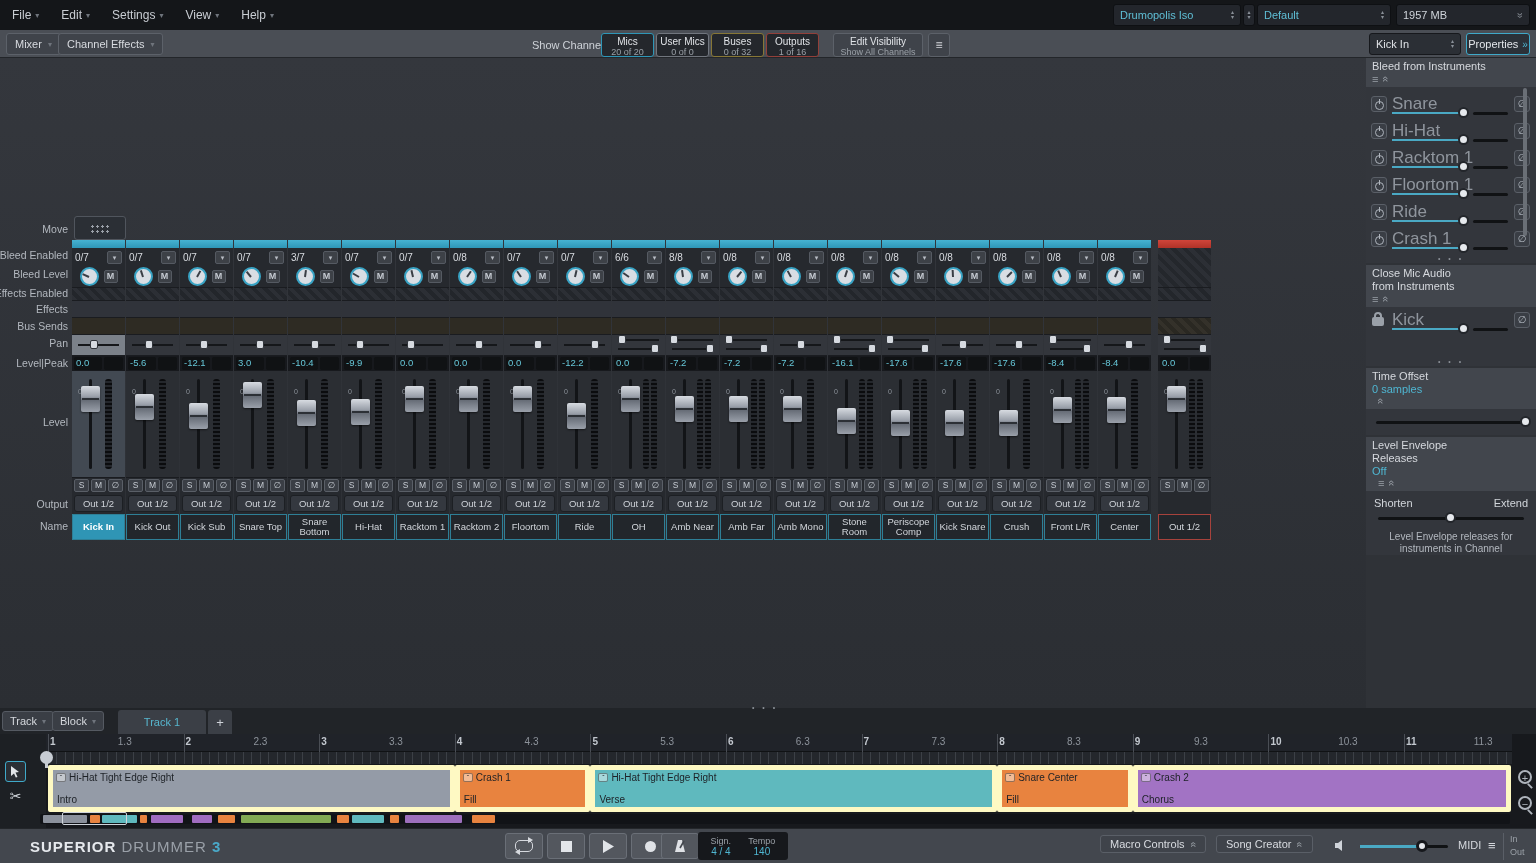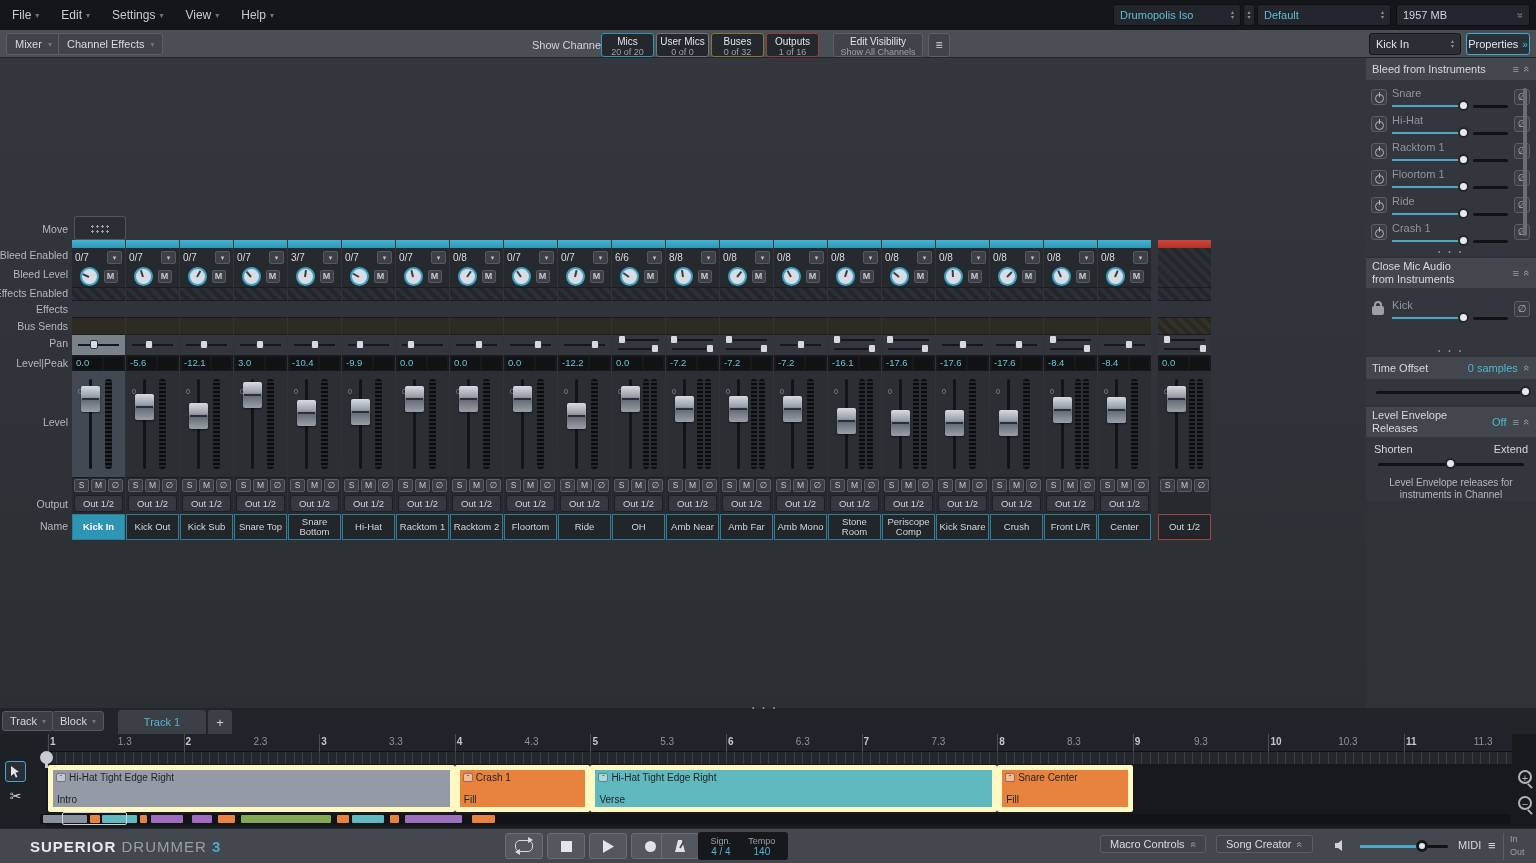--- a/index.html
+++ b/index.html
@@ -94,29 +94,29 @@
   .outbtn{height:17px;background:#34383f;border:1px solid #1c1f23;border-radius:3px;color:#ced2d8;
     font-size:9.5px;line-height:15px;text-align:center;box-sizing:border-box;}
   .r-name{height:26px;background:#22262b;border:1px solid #2e7f96;color:#d2d6db;font-size:9.5px;
     display:flex;align-items:center;justify-content:center;text-align:center;line-height:10px;padding:0 1px;box-sizing:border-box;}
   .sel .r-name{background:#2f95b5;color:#fff;font-weight:bold;}
   .out .r-name{border-color:#a6423c;}
 
   
   #right-panel{position:absolute;left:1366px;top:58px;width:170px;height:650px;background:#2f3237;}
   .rp-section{margin:0 0 2px 0;background:#33363c;}
-  .rp-header{background:#42464d;min-height:22px;display:flex;align-items:center;padding:2px 6px;color:#d6d9de;font-size:11px;box-sizing:border-box;}
+  .rp-header{background:#42464d;min-height:22px;display:flex;padding:2px 6px;color:#d6d9de;font-size:11px;box-sizing:border-box;flex-direction:column;}
   .rp-header .ttl{flex:1;line-height:13px;}
   .rp-hicons{display:flex;gap:5px;color:#9aa0a7;font-size:11px;align-items:center;}
   .chevup{display:inline-block;transform:rotate(90deg);font-size:11px;}
   .rp-item{position:relative;height:27px;}
   .pwr{position:absolute;left:5px;top:5px;width:16px;height:16px;background:#3a3e45;border:1px solid #5a5f67;border-radius:3px;box-sizing:border-box;}
   .pwr::before{content:"";position:absolute;left:3px;top:4px;width:7px;height:7px;border:1.5px solid #aeb4bc;border-radius:50%;}
   .pwr::after{content:"";position:absolute;left:6.5px;top:2px;width:1.5px;height:5px;background:#aeb4bc;}
-  .rp-item .lbl{position:absolute;left:26px;top:3px;font-size:11px;color:#8f959d;}
+  .rp-item .lbl{position:absolute;left:26px;top:3px;font-size:17px;color:#8f959d;}
   .bypass{position:absolute;right:6px;top:5px;width:16px;height:16px;background:#3a3e45;border:1px solid #5a5f67;border-radius:3px;
     color:#aeb4bc;font-size:10px;line-height:14px;text-align:center;box-sizing:border-box;}
   .rp-slider{position:absolute;left:26px;right:28px;top:17px;height:10px;}
   .rp-slider .fill{position:absolute;left:0;top:4px;height:2px;background:#4aa9c4;}
   .rp-slider .rest{position:absolute;right:0;top:4px;height:3px;background:#101214;border-radius:2px;}
   .rp-slider .kn{position:absolute;top:-1px;width:11px;height:11px;border-radius:50%;background:#e6e9ed;
     border:2px solid #23262b;margin-left:-6px;box-sizing:border-box;}
   .lock{position:absolute;left:6px;top:5px;width:12px;height:9px;background:#9aa0a8;border-radius:2px;margin-top:5px;}
   .lock::before{content:"";position:absolute;left:2px;top:-5px;width:8px;height:6px;border:2px solid #9aa0a8;
     border-bottom:none;border-radius:5px 5px 0 0;box-sizing:border-box;}
@@ -1239,21 +1239,21 @@
       <div class="rp-header">
         <span class="ttl">
           <span>Close Mic Audio</span><br>
           <span>from Instruments</span>
         </span>
         <span class="rp-hicons">
             <span>≡</span>
             <span class="chevup">«</span>
           </span>
       </div>
-      <div id="closemic-items" style="position:relative;padding:8px 0 24px 0;">
+      <div id="closemic-items" style="position:relative;padding:0 0 24px 0;">
           <div class="rp-item">
             <span class="lock"></span>
             <span class="lbl">Kick</span>
             <span class="rp-slider">
               <span class="fill" style="width: 62%;"></span>
               <span class="rest" style="width: 30%;"></span>
               <span class="kn" style="left: 62%;"></span>
             </span>
             <span class="bypass">∅</span>
           </div>
@@ -1384,20 +1384,27 @@
           </div>
           <span class="bs">Verse</span>
         </div>
         <div class="blk" style="left: 951.2px; width: 135.6px; background: rgb(232, 131, 63);">
           <div class="bh">
             <span class="bi">ˆ</span>
             <span class="bn">Snare Center</span>
           </div>
           <span class="bs">Fill</span>
         </div>
+        <div class="blk" style="left: 1086.8px; width: 378.324px; background: rgb(162, 115, 196);">
+          <div class="bh">
+            <span class="bi">ˆ</span>
+            <span class="bn">Crash 2</span>
+          </div>
+          <span class="bs">Chorus</span>
+        </div>
       </div>
     <div id="playhead"></div>
     <div id="minimap">
         <span class="mseg" style="left: 3px; width: 44px; background: rgb(139, 145, 156);"></span>
         <span class="mseg" style="left: 50px; width: 10px; background: rgb(232, 131, 63);"></span>
         <span class="mseg" style="left: 62px; width: 35px; background: rgb(95, 185, 190);"></span>
         <span class="mseg" style="left: 100px; width: 7px; background: rgb(232, 131, 63);"></span>
         <span class="mseg" style="left: 111px; width: 32px; background: rgb(160, 108, 192);"></span>
         <span class="mseg" style="left: 152px; width: 20px; background: rgb(160, 108, 192);"></span>
         <span class="mseg" style="left: 178px; width: 17px; background: rgb(232, 131, 63);"></span>

